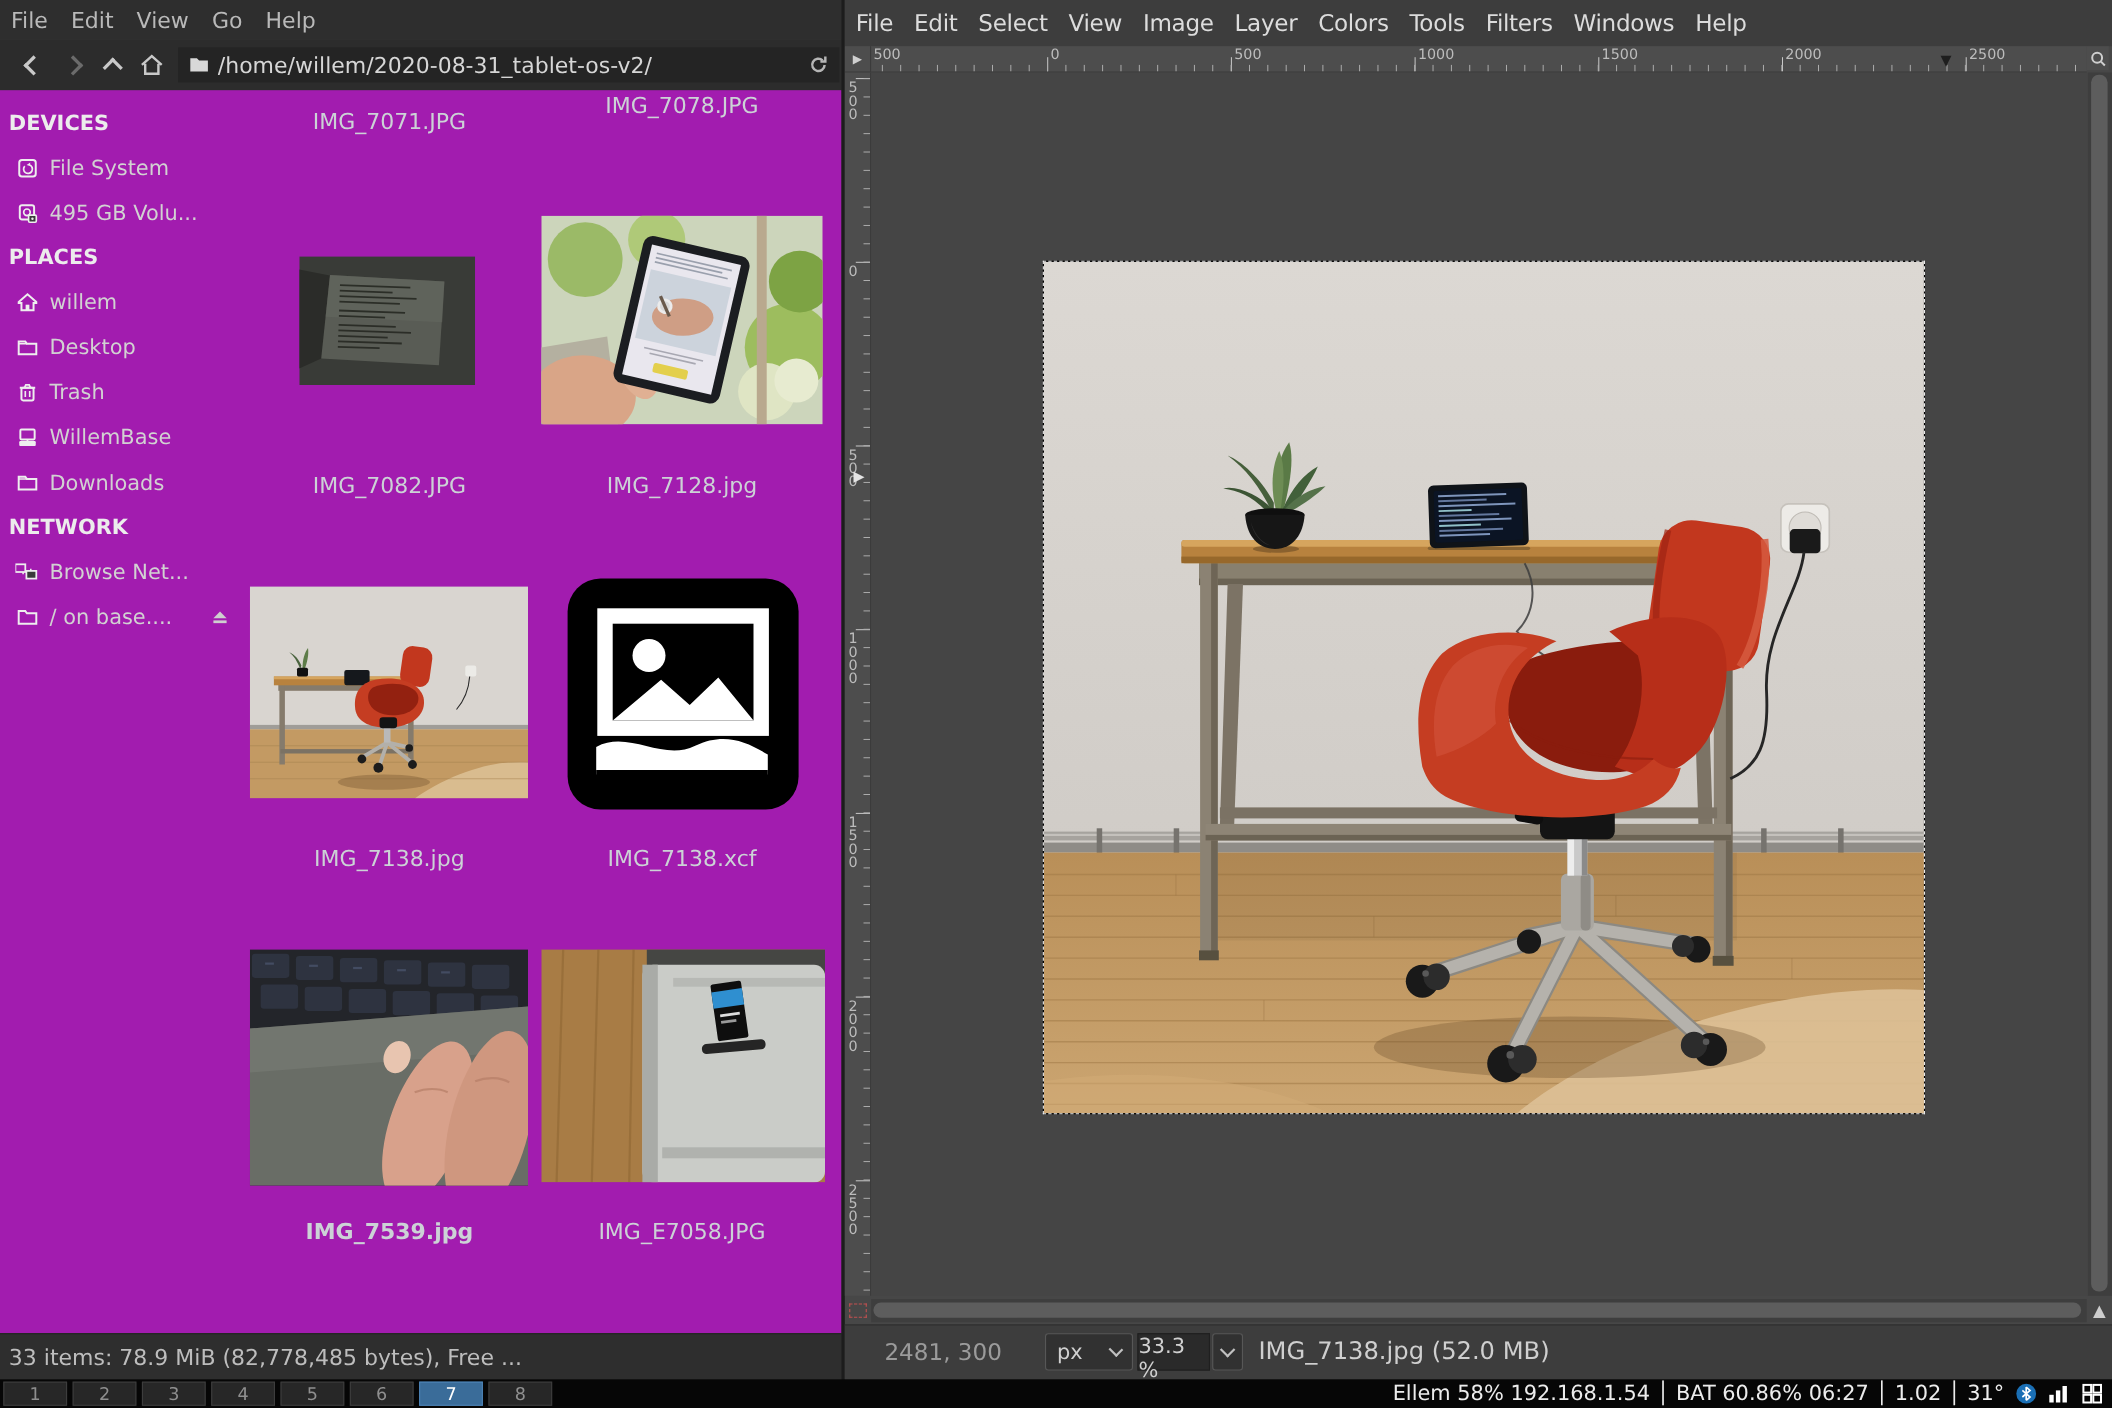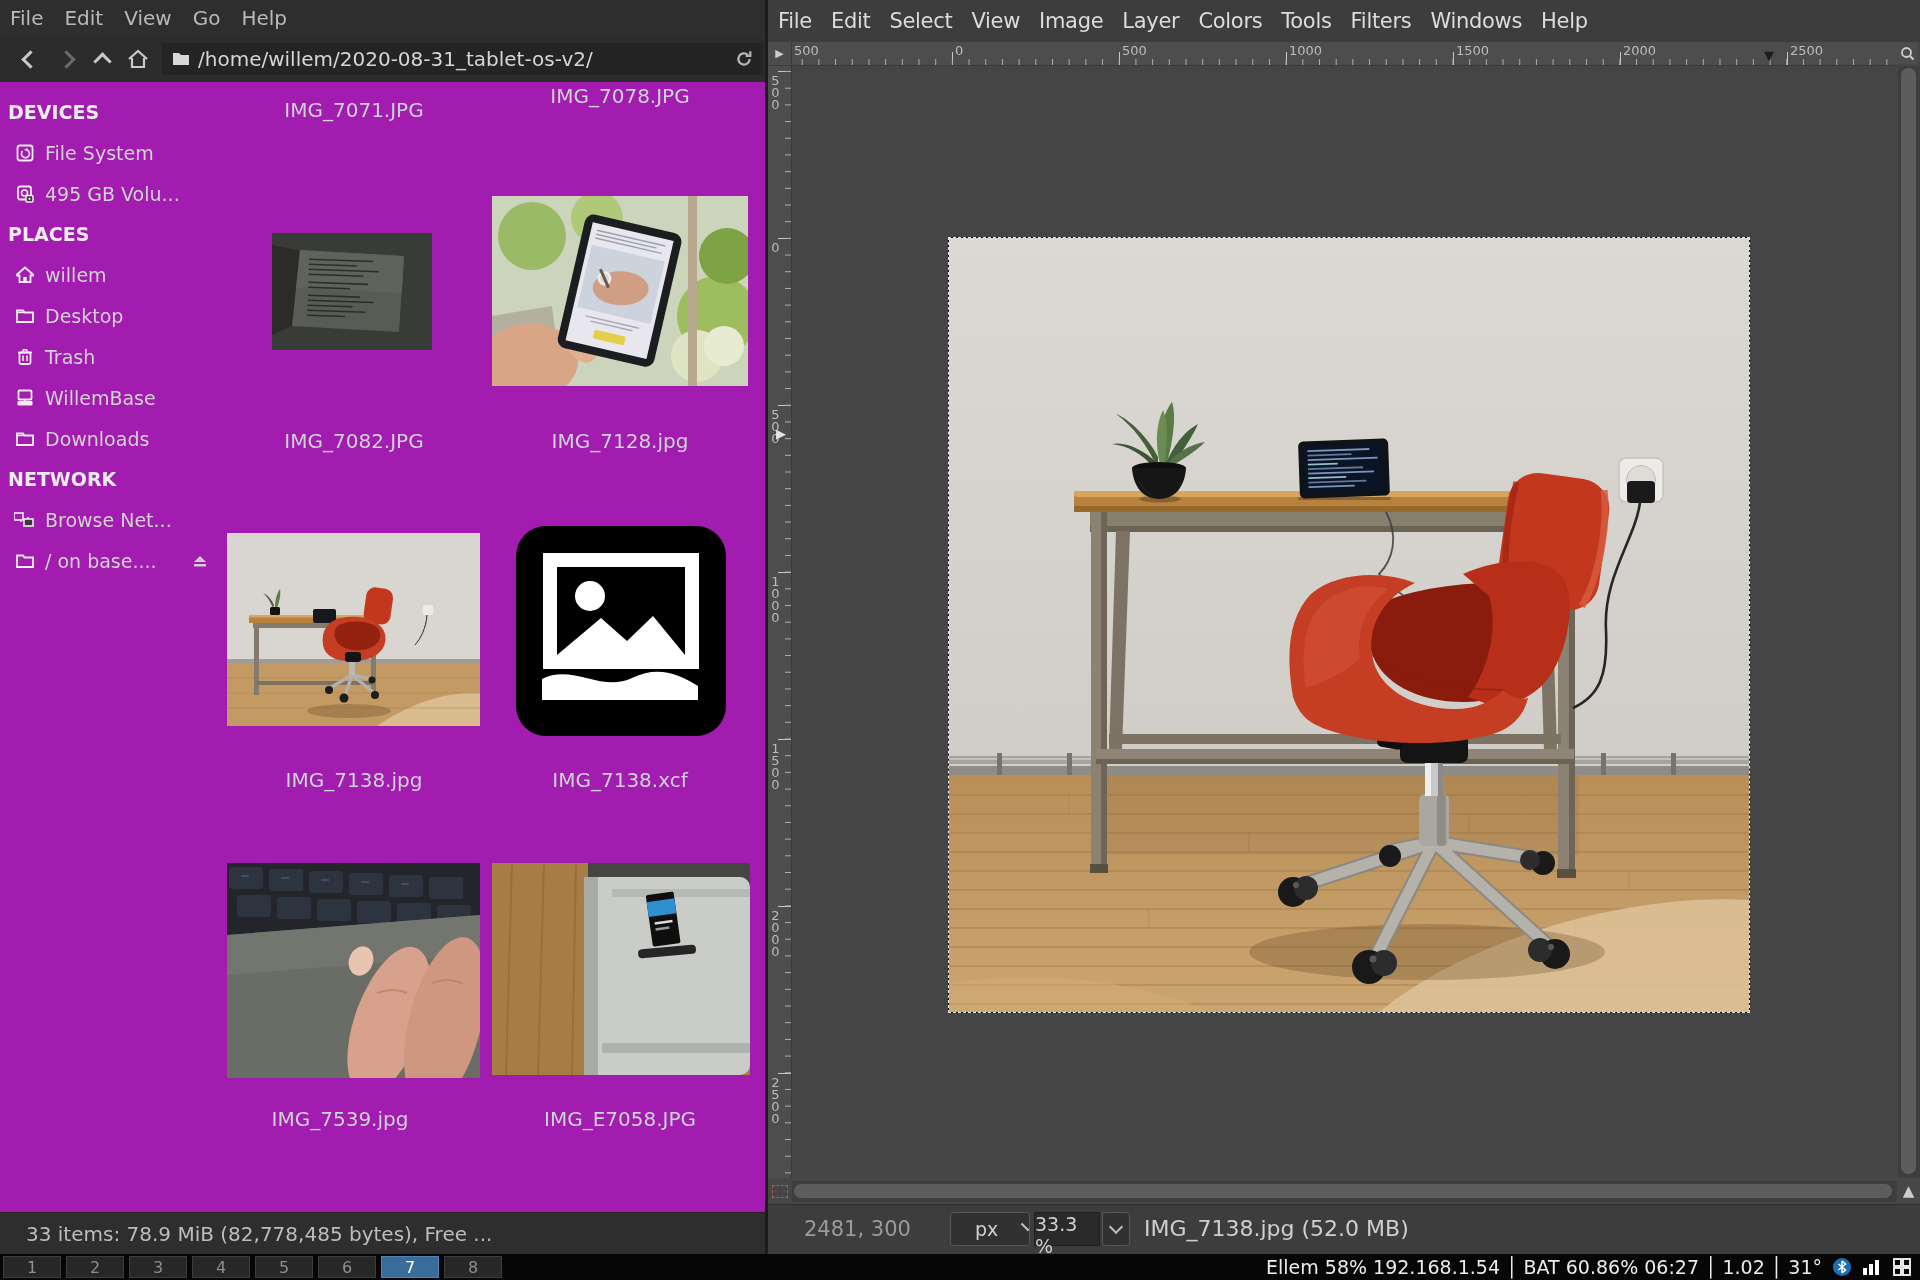--- a/index.html
+++ b/index.html
@@ -29,21 +29,21 @@
       font-size:19px;font-weight:bold;color:#ececec;}
   .sb-item{height:41px;display:flex;align-items:center;gap:9px;padding-left:14px;font-size:19px;color:#d2d2d2;}
   .sb-item svg{flex:0 0 auto;}
   .sb-eject{margin-left:auto;margin-right:10px;}
   .fm-files{position:absolute;left:218px;top:0;width:547px;height:100%;overflow:hidden;}
   .fitem{position:absolute;}
   .fthumb{position:absolute;overflow:hidden;}
   .fthumb svg{display:block;width:100%;height:100%;}
   .fname{position:absolute;width:220px;text-align:center;font-size:20px;color:#ccd2d6;white-space:nowrap;}
   .fm-status{position:absolute;left:0;top:1212px;width:100%;height:42px;background:#2e2e2e;
-      border-top:1px solid #242424;display:flex;align-items:center;box-sizing:border-box;padding-left:26px;}
+      border-top:1px solid #242424;display:flex;align-items:center;box-sizing:border-box;padding-left:8px;}
   .fm-status span{font-size:20px;color:#bdbdbd;}
 
   
   #gimp{position:absolute;left:768px;top:0;width:1152px;height:1254px;background:#474747;}
   #fm::after{content:"";position:absolute;right:-3px;top:0;width:3px;height:1254px;background:#1c1c1c;}
   .g-menubar{position:absolute;left:0;top:0;width:100%;height:42px;background:#3d3d3d;
       display:flex;align-items:center;gap:19px;padding-left:10px;box-sizing:border-box;}
   .g-menubar .mitem{font-size:21px;color:#dcdcdc;letter-spacing:-0.3px;}
   .g-corner{position:absolute;left:0;top:42px;width:24px;height:24px;background:#4d4d4d;
       display:flex;align-items:center;justify-content:center;font-size:11px;color:#cfcfcf;
@@ -79,21 +79,21 @@
   .g-vscroll .thumb{position:absolute;left:3px;top:2px;width:15px;height:1106px;background:#5d5d5d;border-radius:7px;}
   .g-qmask{position:absolute;left:2px;top:1181px;width:20px;height:20px;display:flex;align-items:center;justify-content:center;}
   .g-qmask span{width:14px;height:11px;border:1px dashed #c25050;display:block;}
   .g-hscroll{position:absolute;left:24px;top:1181px;width:1105px;height:21px;background:#3e3e3e;}
   .g-hscroll .thumb{position:absolute;top:3px;left:2px;width:1098px;height:14px;background:#5d5d5d;border-radius:7px;}
   .g-nav{position:absolute;right:1px;top:1179px;width:21px;height:23px;display:flex;align-items:center;justify-content:center;
       font-size:15px;color:#cdcdcd;}
   .g-status{position:absolute;left:0;top:1204px;width:100%;height:50px;background:#3d3d3d;border-top:1px solid #2e2e2e;box-sizing:border-box;}
   .g-pos{position:absolute;left:36px;top:12px;font-size:21px;color:#9b9b9b;}
   .g-unit{position:absolute;left:182px;top:7px;width:80px;height:34px;background:#313131;border:1px solid #575757;
-      border-radius:3px;box-sizing:border-box;display:flex;align-items:center;padding:0 24px;gap:26px;}
+      border-radius:3px;box-sizing:border-box;display:flex;align-items:center;padding:0 10px;gap:26px;}
   .g-unit span{font-size:19px;color:#d0d0d0;}
   .dchev{width:8px;height:8px;border-left:2px solid #c0c0c0;border-bottom:2px solid #c0c0c0;transform:rotate(-45deg);margin-top:-4px;}
   .g-zoomval{position:absolute;left:266px;top:7px;width:66px;height:34px;background:#2a2a2a;border:1px solid #1f1f1f;
       box-sizing:border-box;display:flex;align-items:flex-start;justify-content:center;}
   .g-zoomval span{font-size:19px;color:#d0d0d0;}
   .g-zoomchev{position:absolute;left:334px;top:7px;width:28px;height:34px;background:#313131;border:1px solid #575757;
       border-radius:3px;box-sizing:border-box;display:flex;align-items:center;justify-content:center;}
   .g-title{position:absolute;left:376px;top:11px;font-size:22px;color:#cfcfcf;}
 
   
@@ -389,21 +389,21 @@
               </g>
               <polygon points="0,72 253,52 253,215 0,215" fill="#696d66"></polygon>
               <polygon points="0,72 253,52 253,92 0,112" fill="#7a7e76" opacity=".55"></polygon>
               <ellipse cx="162" cy="158" rx="34" ry="78" fill="#d8a18b" transform="rotate(20 162 158)"></ellipse>
               <ellipse cx="218" cy="160" rx="36" ry="88" fill="#cf977f" transform="rotate(14 218 160)"></ellipse>
               <ellipse cx="134" cy="98" rx="12" ry="15" fill="#e8c5b0" transform="rotate(20 134 98)"></ellipse>
               <path d="M150,130 C160,126 172,126 180,130" stroke="#b57e66" stroke-width="2" fill="none" opacity=".7"></path>
               <path d="M205,120 C215,116 228,116 236,121" stroke="#b57e66" stroke-width="2" fill="none" opacity=".7"></path>
             </svg>
           </div>
-          <span class="fname" style="left:12px;top:1025px;">IMG_7539.jpg</span>
+          <span class="fname" style="left:26px;top:1025px;font-weight:bold;">IMG_7539.jpg</span>
         </div>
 
         <div class="fitem">
           <div class="fthumb" style="left:274px;top:781px;width:258px;height:212px;">
             <svg viewBox="0 0 258 212" preserveAspectRatio="none">
               <rect width="258" height="212" fill="#a87c45"></rect>
               <g stroke="#8f6835" stroke-width="2" opacity=".6">
                 <line x1="20" y1="0" x2="14" y2="212"></line>
                   <line x1="52" y1="0" x2="46" y2="212"></line>
                   <line x1="84" y1="0" x2="80" y2="212"></line>

